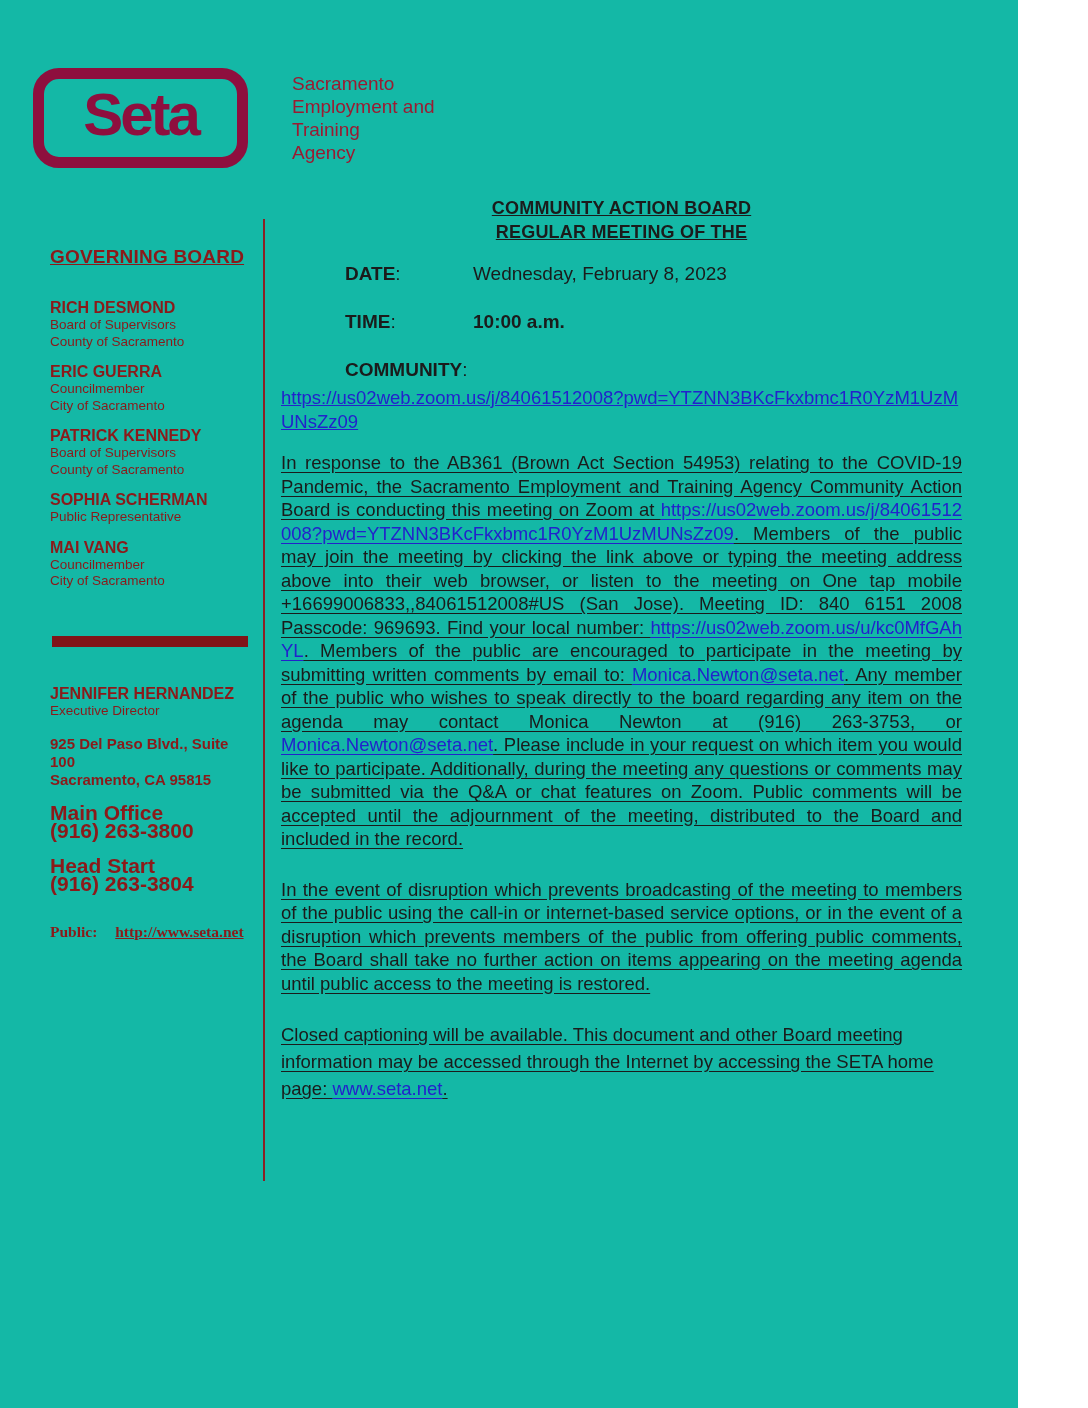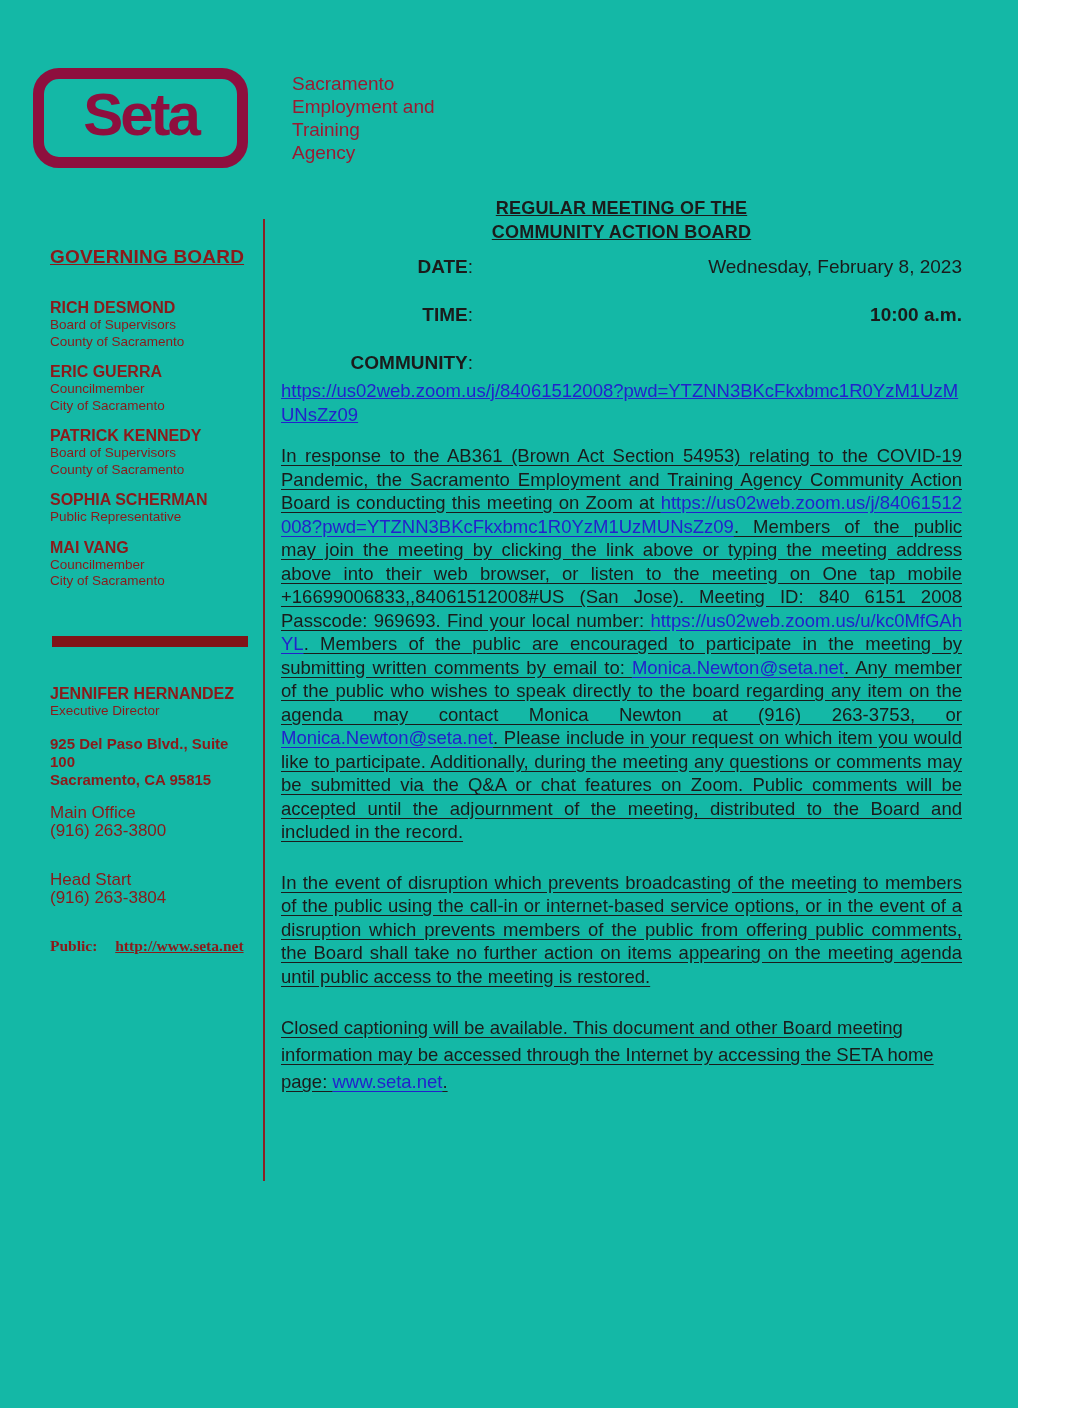--- a/index.html
+++ b/index.html
@@ -50,35 +50,35 @@
     margin-bottom:31px; letter-spacing:.2px;
   }
   .member { margin-bottom:13px; }
   .m-name { font-size:16px; font-weight:bold; line-height:18px; }
   .m-sub  { font-size:13.5px; line-height:16.5px; }
   .sb-bar {
     margin:46px auto 0 auto; width:196px; height:11px; background:var(--bar_red);
   }
   .director { margin-top:38px; }
   .addr { margin-top:16px; font-size:15px; font-weight:bold; line-height:18px; }
-  .contact { margin-top:15px; font-size:17px; font-weight:normal; line-height:18px; }
-  .contact.second { margin-top:31px; }
+  .contact { margin-top:15px; font-size:21px; font-weight:bold; line-height:18px; }
+  .contact.second { margin-top:17px; }
   .website {
     margin-top:30px; font-family:"Liberation Serif", serif;
     font-size:15.5px; font-weight:bold; color:var(--sidebar_red);
   }
   .website a { color:var(--sidebar_red); text-decoration:underline;padding-left:14px; }
 
   
   .main { position:absolute; left:281px; top:196px; width:681px; }
   .title {
     text-align:center; font-weight:bold; font-size:18px; line-height:24px;
     text-decoration:underline; letter-spacing:.2px;
   }
-  .rows { margin-top:12px;text-align:right; }
+  .rows { margin-top:19px; }
   .row { display:flex; font-size:19px; line-height:22px; margin-bottom:26px; padding-left:64px; }
   .row .lbl { width:128px; flex:0 0 128px; }
   .row .lbl b { font-weight:bold; }
   .row .val { flex:1; }
   .row .val.bold { font-weight:bold; }
   .row.loc { margin-bottom:5px; }
 
   .link { color:var(--link_blue); text-decoration:underline; cursor:pointer; }
   .break { word-break:break-all; }
   .loc-link { display:block; font-size:18.5px; line-height:23.5px; }
@@ -158,22 +158,22 @@
     </div>
 
     <div class="website">
       <span>Public:</span>
       <a>http://www.seta.net</a>
     </div>
   </aside>
 
   <main class="main">
     <div class="title">
+      <div>COMMUNITY ACTION BOARD</div>
       <div>REGULAR MEETING OF THE</div>
-      <div>COMMUNITY ACTION BOARD</div>
     </div>
 
     <div class="rows">
       <div class="row">
         <span class="lbl"><b>DATE</b><span>:</span></span>
         <span class="val">Wednesday, February 8, 2023</span>
       </div>
       <div class="row">
         <span class="lbl"><b>TIME</b><span>:</span></span>
         <span class="val bold">10:00 a.m.</span>

